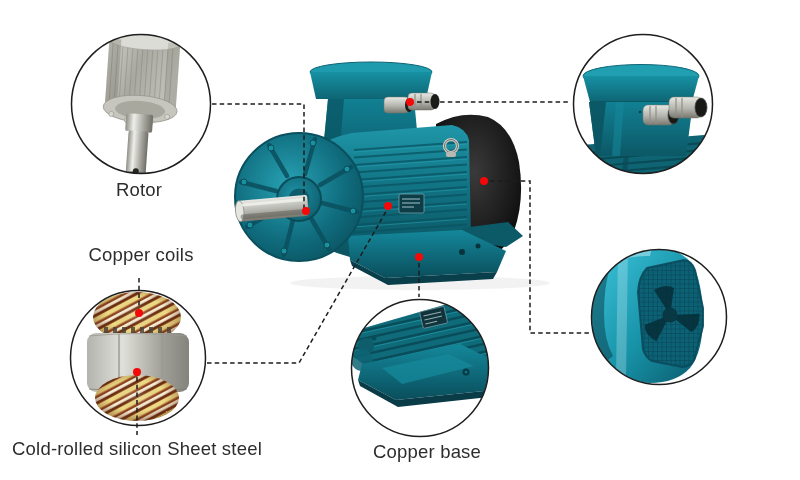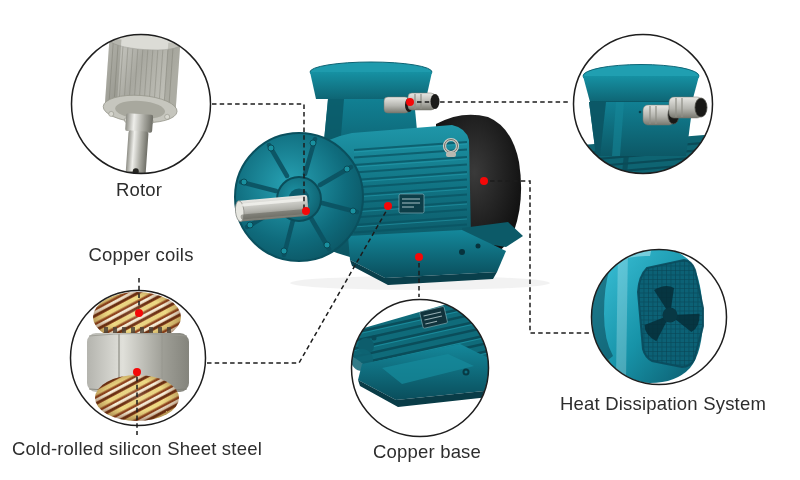--- a/index.html
+++ b/index.html
@@ -328,15 +328,14 @@
     <circle cx="419" cy="257" r="4"></circle>
     <circle cx="139" cy="313" r="4"></circle>
     <circle cx="137" cy="372" r="4"></circle>
   </g>
 </svg>
 
 <div class="callout-label lbl-rotor">Rotor</div>
 <div class="callout-label lbl-copper">Copper coils</div>
 <div class="callout-label lbl-silicon">Cold-rolled silicon Sheet steel</div>
 <div class="callout-label lbl-fixed">Copper base</div>
-<div class="callout-label lbl-heat">Heat Dissipation System</div>
 
 </div>
 
 </body></html>

